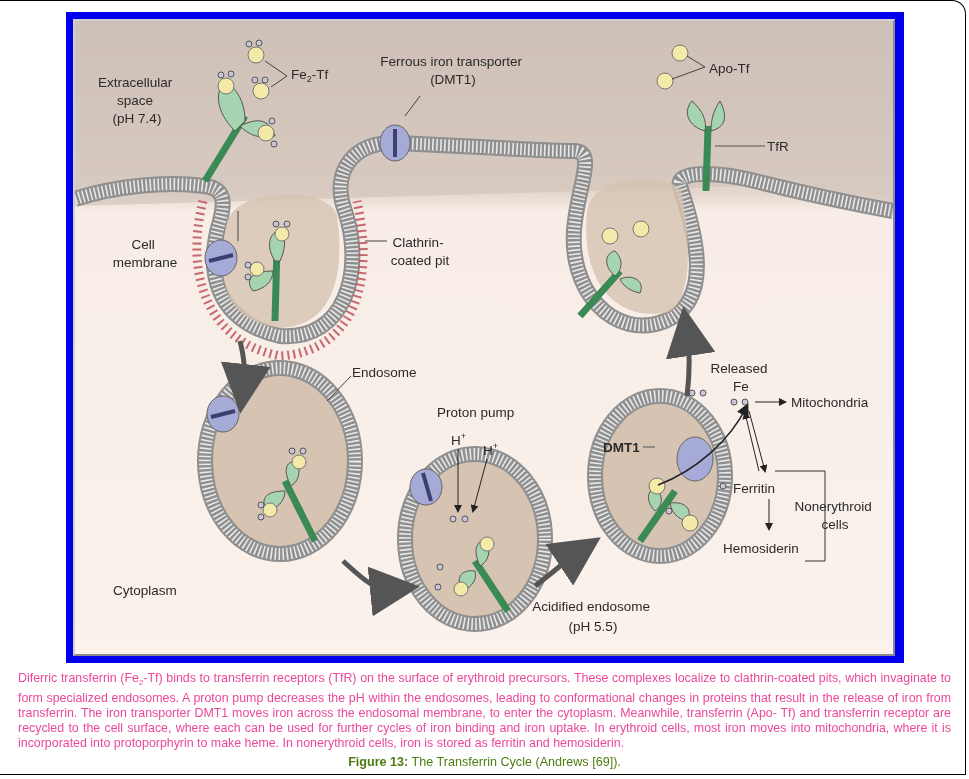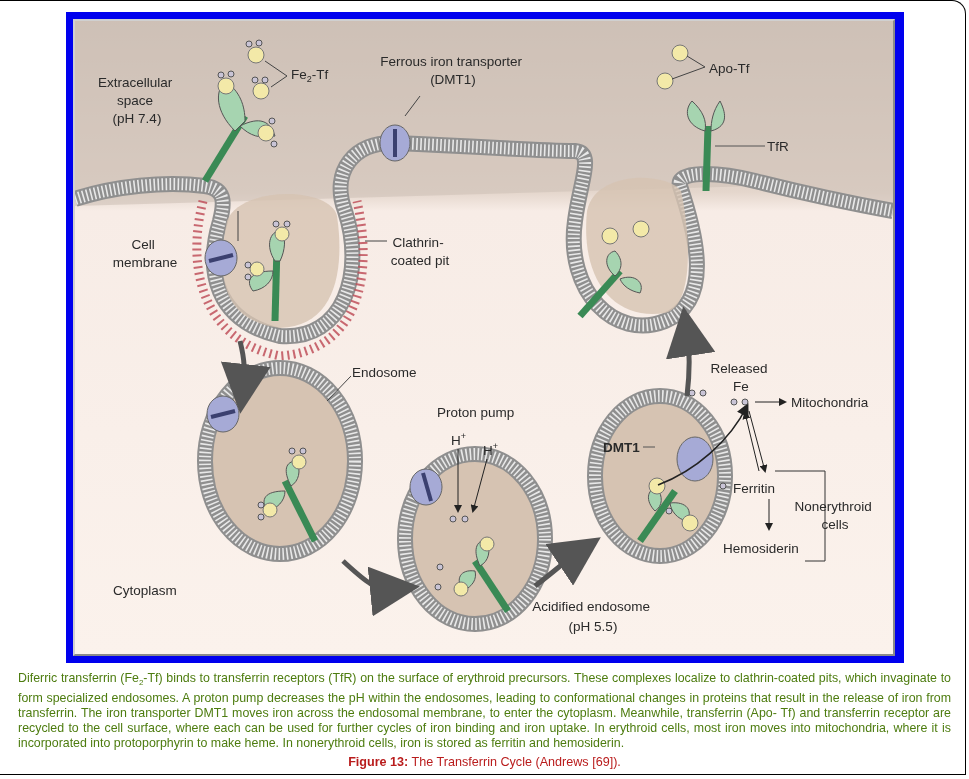--- a/index.html
+++ b/index.html
@@ -2,22 +2,22 @@
 <html><head>
 <meta charset="utf-8">
 <style>
   html, body { margin: 0; padding: 0; background: #ffffff; }
   body { width: 969px; height: 779px; position: relative; overflow: hidden; font-family: "Liberation Sans", sans-serif; }
   .page-border { position: absolute; left: -10px; top: 0; width: 976px; height: 775px; border: 1px solid #000; border-radius: 0 14px 0 0; border-left: none; box-sizing: border-box; }
   .frame { position: absolute; left: 66px; top: 12px; width: 838px; height: 651px; background: #0000ee; }
   .figure { position: absolute; left: 7px; top: 7px; width: 822px; height: 637px; border: 2px solid #8a8a8a; border-top-color: #d0d0d0; border-left-color: #d0d0d0; box-sizing: border-box; overflow: hidden; background: #faf0ea; }
   .figure svg { position: absolute; left: 0; top: 0; }
   .lbl { font-family: "Liberation Sans", sans-serif; font-size: 13.5px; fill: #2a2a2a; }
-  .caption { position: absolute; left: 18px; top: 671px; width: 933px; font-size: 12.4px; line-height: 15.2px; color: #4d7c0f; text-align: justify; text-align-last: left; }
-  .figtitle { position: absolute; left: 0; top: 755px; width: 969px; text-align: center; font-size: 12.6px; color: #b91c1c; }
+  .caption { position: absolute; left: 18px; top: 671px; width: 933px; font-size: 12.4px; line-height: 15.2px; color: #ec4899; text-align: justify; text-align-last: left; }
+  .figtitle { position: absolute; left: 0; top: 755px; width: 969px; text-align: center; font-size: 12.6px; color: #4d7c0f; }
   .figtitle b { font-weight: bold; }
 </style>
 </head>
 <body>
 
 <div class="page-border"></div>
 
 <div class="frame">
   <div class="figure">
     <svg width="818" height="633" viewBox="0 0 818 633">

